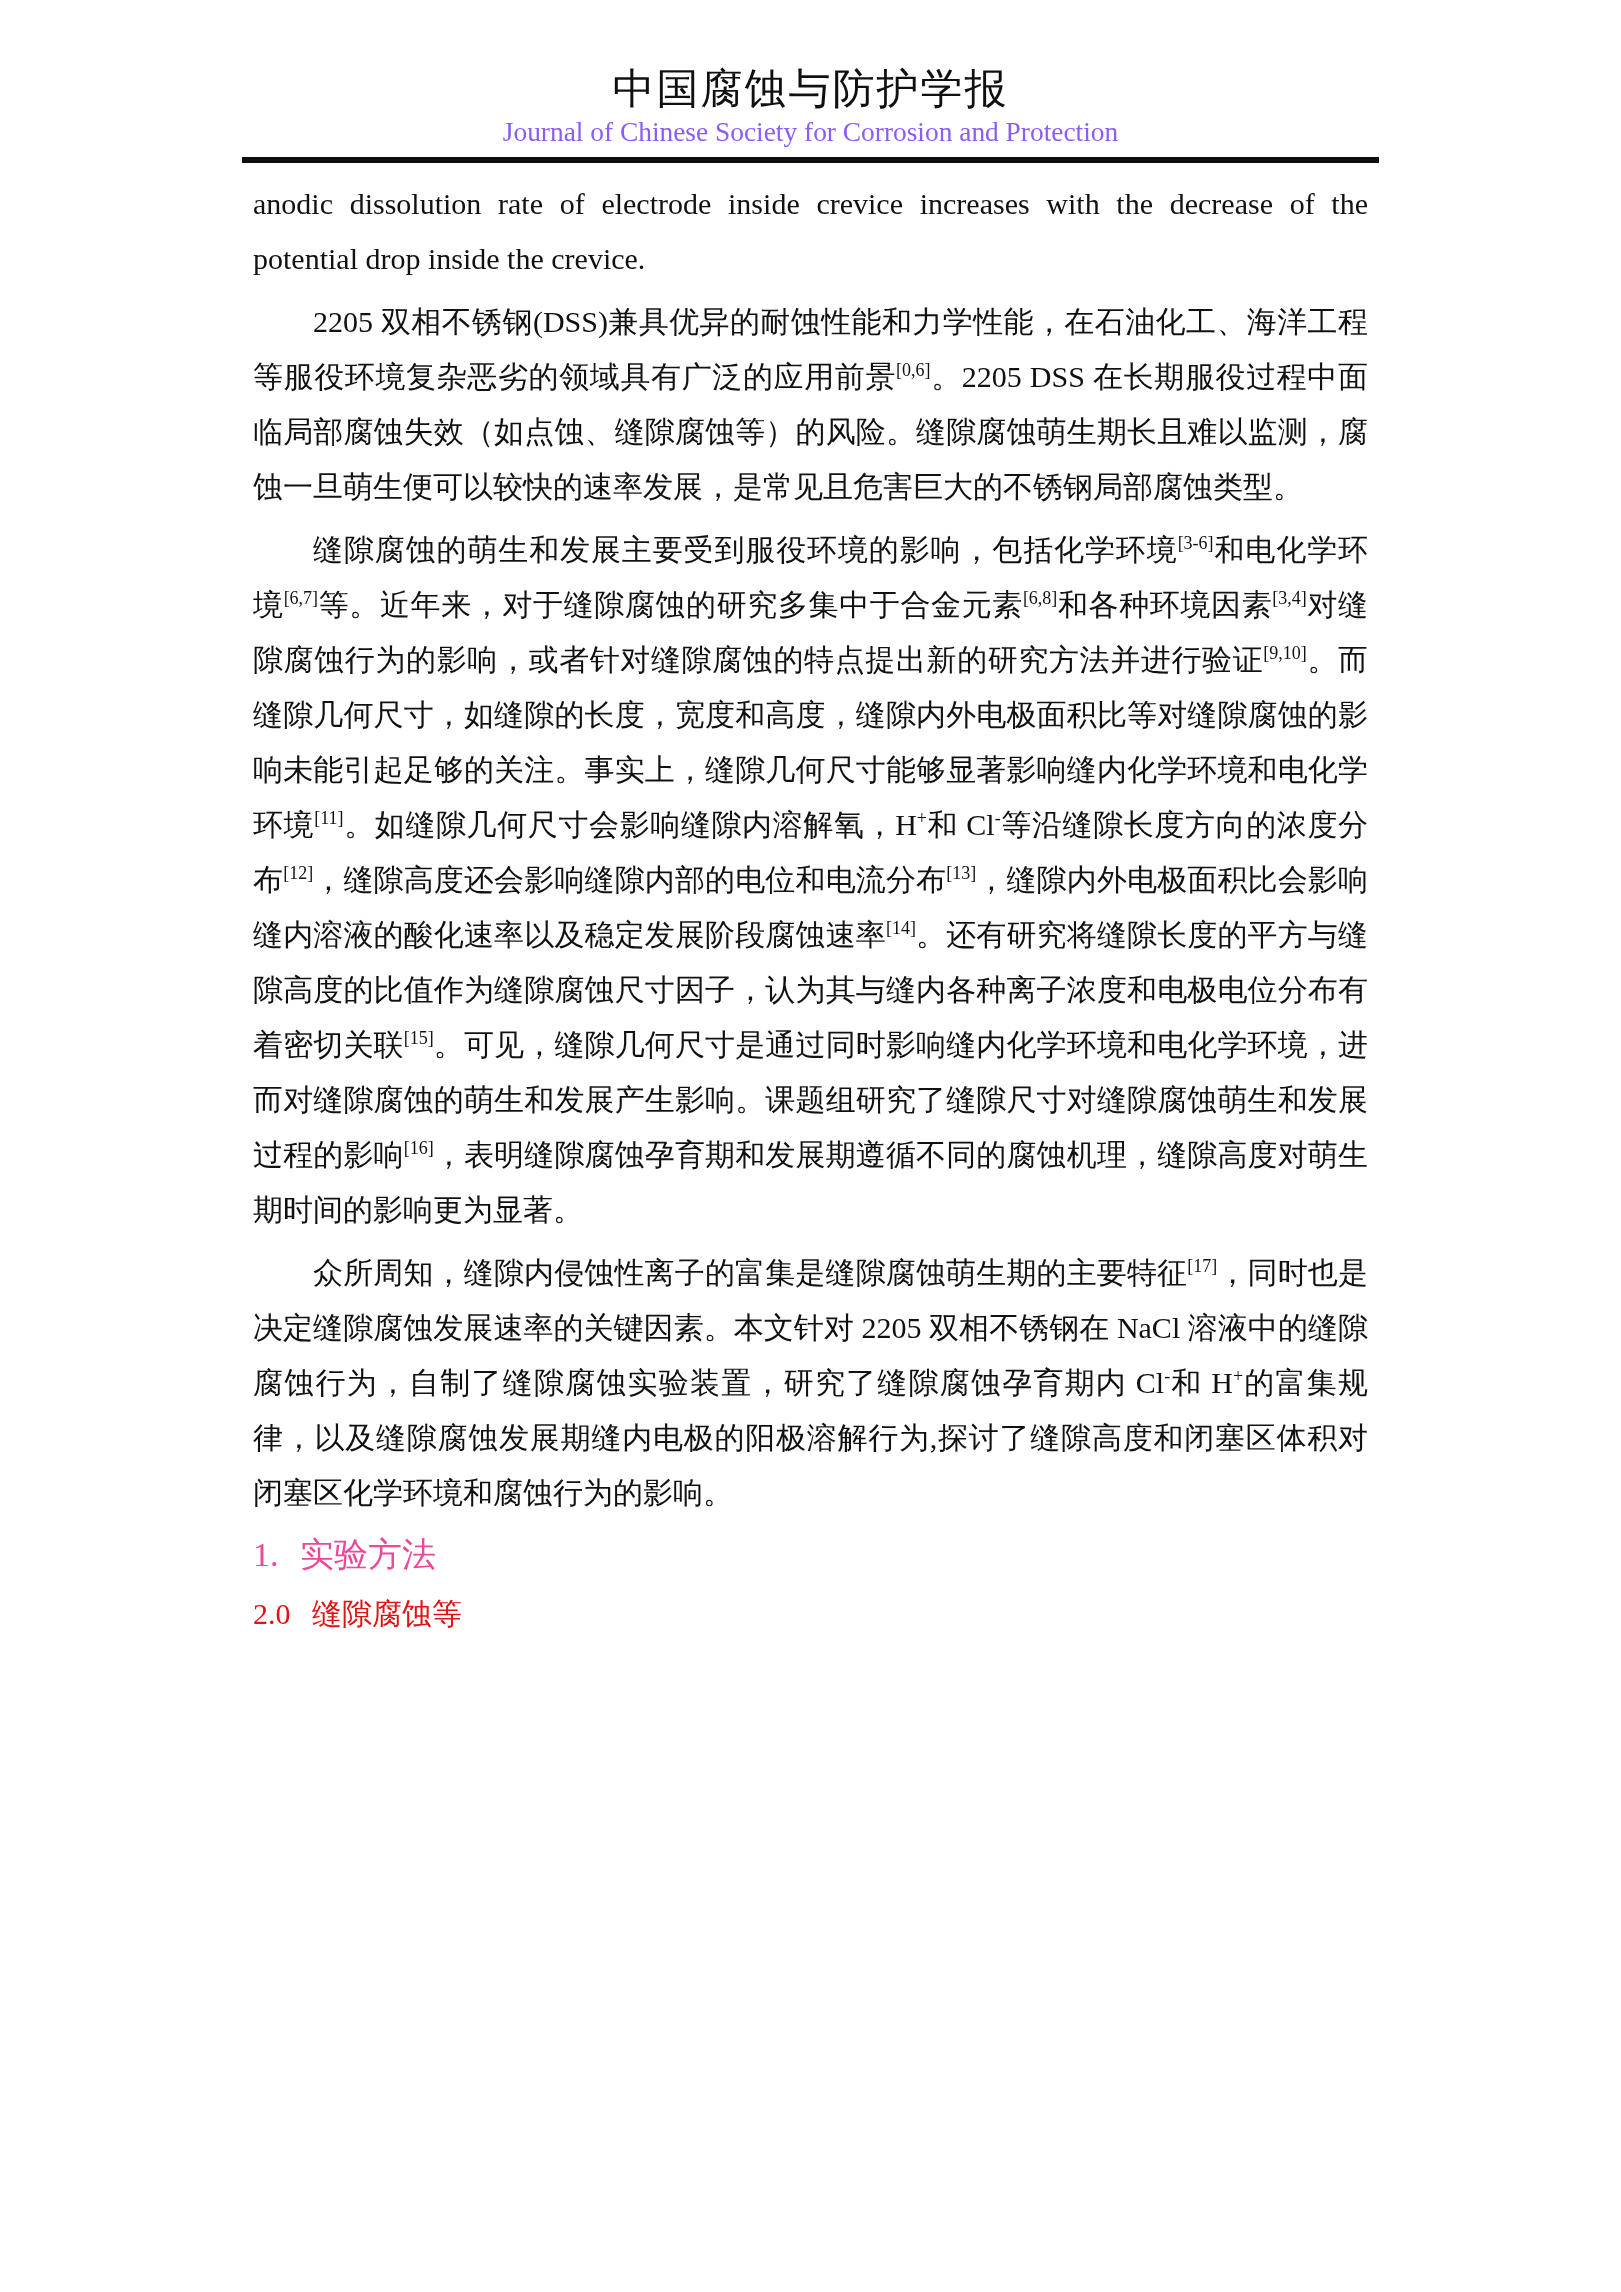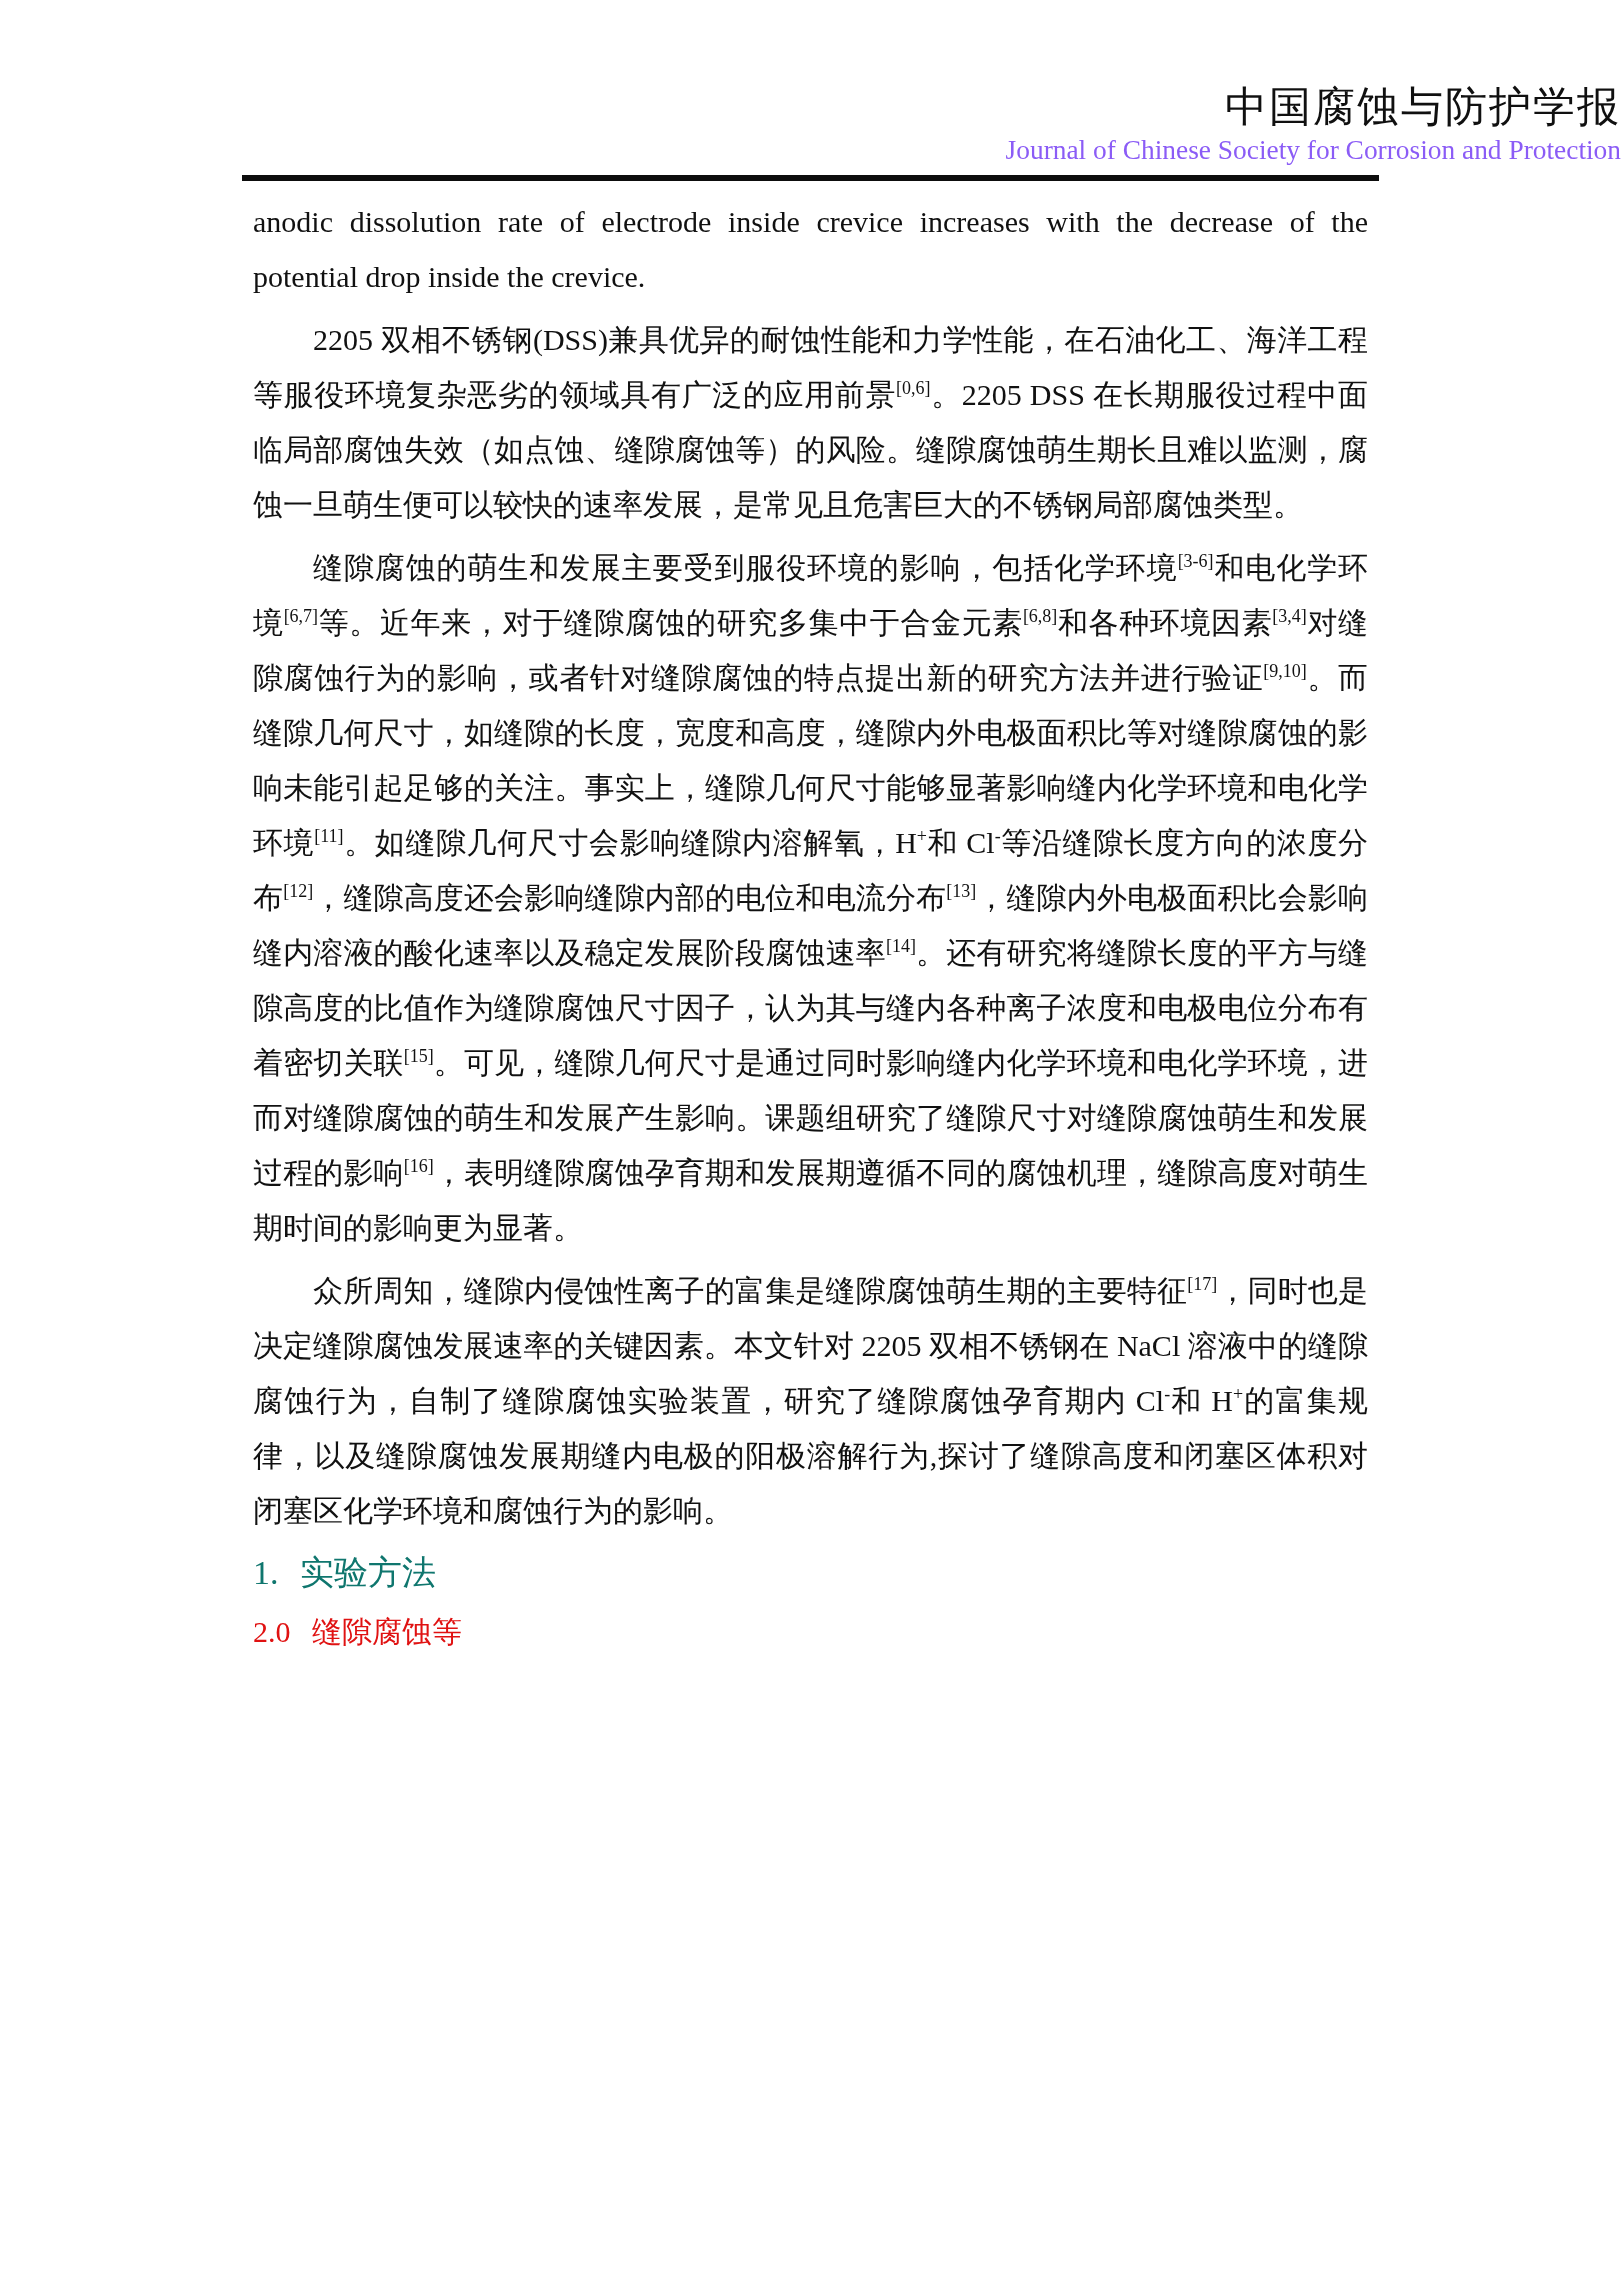--- a/index.html
+++ b/index.html
@@ -11,22 +11,22 @@
     position: relative;
     width: 1621px;
     height: 2293px;
     margin: 0 auto;
     background: #ffffff;
     overflow: hidden;
     font-family: "Liberation Serif", "DejaVu Serif", serif;
     color: #111111;
   }
   .header {
-    padding-top: 82px;
-    text-align: right;
+    padding-top: 64px;
+    text-align: center;
   }
   .journal-title-zh {
     font-size: 42px;
     line-height: 51px;
     letter-spacing: 2px;
     color: #101010;
   }
   .journal-title-en {
     font-size: 27.4px;
     line-height: 35px;
@@ -90,20 +90,20 @@
 
     <p>anodic dissolution rate of electrode inside crevice increases with the decrease of the potential drop inside the crevice.</p>
 
 
     <p class="para-indent">2205 双相不锈钢(DSS)兼具优异的耐蚀性能和力学性能，在石油化工、海洋工程等服役环境复杂恶劣的领域具有广泛的应用前景<sup>[0,6]</sup>。2205 DSS 在长期服役过程中面临局部腐蚀失效（如点蚀、缝隙腐蚀等）的风险。缝隙腐蚀萌生期长且难以监测，腐蚀一旦萌生便可以较快的速率发展，是常见且危害巨大的不锈钢局部腐蚀类型。</p>
 
     <p class="para-indent">缝隙腐蚀的萌生和发展主要受到服役环境的影响，包括化学环境<sup>[3-6]</sup>和电化学环境<sup>[6,7]</sup>等。近年来，对于缝隙腐蚀的研究多集中于合金元素<sup>[6,8]</sup>和各种环境因素<sup>[3,4]</sup>对缝隙腐蚀行为的影响，或者针对缝隙腐蚀的特点提出新的研究方法并进行验证<sup>[9,10]</sup>。而缝隙几何尺寸，如缝隙的长度，宽度和高度，缝隙内外电极面积比等对缝隙腐蚀的影响未能引起足够的关注。事实上，缝隙几何尺寸能够显著影响缝内化学环境和电化学环境<sup>[11]</sup>。如缝隙几何尺寸会影响缝隙内溶解氧，H<sup>+</sup>和 Cl<sup>-</sup>等沿缝隙长度方向的浓度分布<sup>[12]</sup>，缝隙高度还会影响缝隙内部的电位和电流分布<sup>[13]</sup>，缝隙内外电极面积比会影响缝内溶液的酸化速率以及稳定发展阶段腐蚀速率<sup>[14]</sup>。还有研究将缝隙长度的平方与缝隙高度的比值作为缝隙腐蚀尺寸因子，认为其与缝内各种离子浓度和电极电位分布有着密切关联<sup>[15]</sup>。可见，缝隙几何尺寸是通过同时影响缝内化学环境和电化学环境，进而对缝隙腐蚀的萌生和发展产生影响。课题组研究了缝隙尺寸对缝隙腐蚀萌生和发展过程的影响<sup>[16]</sup>，表明缝隙腐蚀孕育期和发展期遵循不同的腐蚀机理，缝隙高度对萌生期时间的影响更为显著。</p>
 
     <p class="para-indent">众所周知，缝隙内侵蚀性离子的富集是缝隙腐蚀萌生期的主要特征<sup>[17]</sup>，同时也是决定缝隙腐蚀发展速率的关键因素。本文针对 2205 双相不锈钢在 NaCl 溶液中的缝隙腐蚀行为，自制了缝隙腐蚀实验装置，研究了缝隙腐蚀孕育期内 Cl<sup>-</sup>和 H<sup>+</sup>的富集规律，以及缝隙腐蚀发展期缝内电极的阳极溶解行为,探讨了缝隙高度和闭塞区体积对闭塞区化学环境和腐蚀行为的影响。</p>
 
-    <p class="sec-h1 sec-red" style="color: #0f766e;"><span class="sec-num">1.</span><span>实验方法</span></p>
+    <p class="sec-h1 sec-red" style="color: #ec4899;"><span class="sec-num">1.</span><span>实验方法</span></p>
 
     <p class="sec-h2 sec-red" style="color: rgb(224, 18, 18);"><span class="sec-num">2.0</span><span>缝隙腐蚀等</span></p>
 
 
   </div>
 </div>
 
 
 </body></html>

